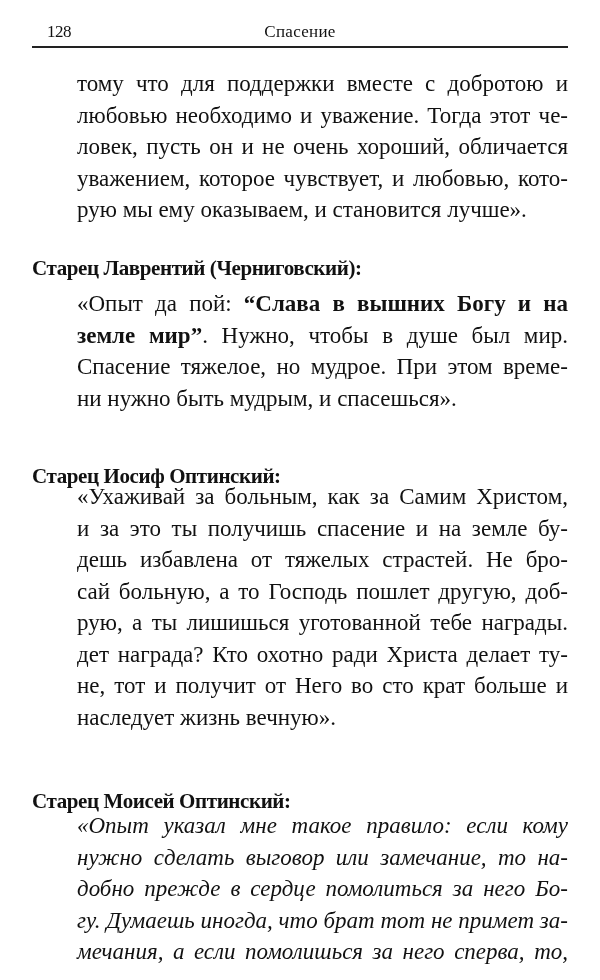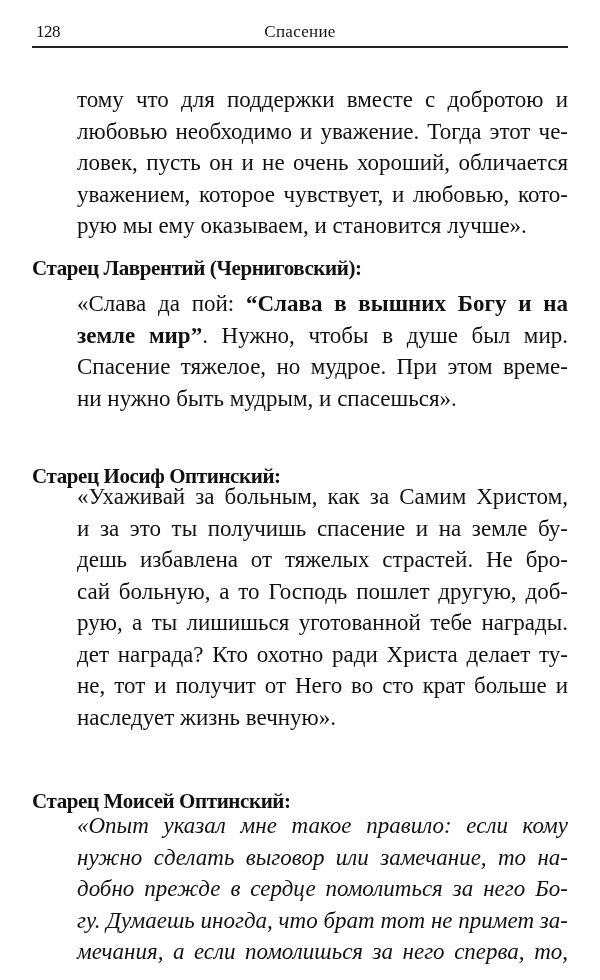--- a/index.html
+++ b/index.html
@@ -1,49 +1,49 @@
 <!DOCTYPE html>
 <html><head>
 <meta charset="utf-8">
 <style>
   html, body { margin: 0; padding: 0; background: #ffffff; }
   body { width: 600px; height: 980px; overflow: hidden; position: relative;
          font-family: "Liberation Serif", "DejaVu Serif", serif; color: #111; }
   .header { position: absolute; left: 32px; top: 22px; width: 536px; height: 24px;
             border-bottom: 2px solid #222; }
-  .page-num { position: absolute; left: 4px; top: 0; font-size: 17px; letter-spacing: -0.5px; }
+  .page-num { position: absolute; left: 15px; top: 0; font-size: 17px; letter-spacing: -0.5px; }
   .running-title { position: absolute; left: 0; right: 0; top: 0; text-align: center;
                    font-size: 17px; letter-spacing: 0.3px; }
   .para { position: absolute; left: 77px; width: 491px; font-size: 23px; line-height: 31.5px;
           text-align: justify; }
   .para .ln { display: block; text-align: justify; text-align-last: justify; white-space: nowrap; }
   .para .ln.last { text-align-last: left; }
   .heading { position: absolute; left: 32px; font-size: 21px; font-weight: bold;
              letter-spacing: -0.4px; }
   b.em { font-weight: bold; }
 </style>
 </head>
 <body>
 
 <div class="header">
   <span class="page-num">128</span>
   <span class="running-title">Спасение</span>
 </div>
 
-<div class="para" style="top:84px;">
+<div class="para" style="top:68px;">
   <span class="ln">тому что для поддержки вместе с добротою и</span>
   <span class="ln">любовью необходимо и уважение. Тогда этот че-</span>
   <span class="ln">ловек, пусть он и не очень хороший, обличается</span>
   <span class="ln">уважением, которое чувствует, и любовью, кото-</span>
   <span class="ln last">рую мы ему оказываем, и становится лучше».</span>
 </div>
 
 <div class="heading" style="top:256px;">Старец Лаврентий (Черниговский):</div>
 <div class="para" style="top:288px;">
-  <span class="ln"><span>«Слава да пой: </span><b class="em">“Слава в вышних Богу и на</b></span>
+  <span class="ln"><span>«Опыт да пой: </span><b class="em">“Слава в вышних Богу и на</b></span>
   <span class="ln"><b class="em">земле мир”</b><span>. Нужно, чтобы в душе был мир.</span></span>
   <span class="ln">Спасение тяжелое, но мудрое. При этом време-</span>
   <span class="ln last">ни нужно быть мудрым, и спасешься».</span>
 </div>
 
 <div class="heading" style="top:433px;margin-top:31px;">Старец Иосиф Оптинский:</div>
 <div class="para" style="top:481px;">
   <span class="ln">«Ухаживай за больным, как за Самим Христом,</span>
   <span class="ln">и за это ты получишь спасение и на земле бу-</span>
   <span class="ln">дешь избавлена от тяжелых страстей. Не бро-</span>

